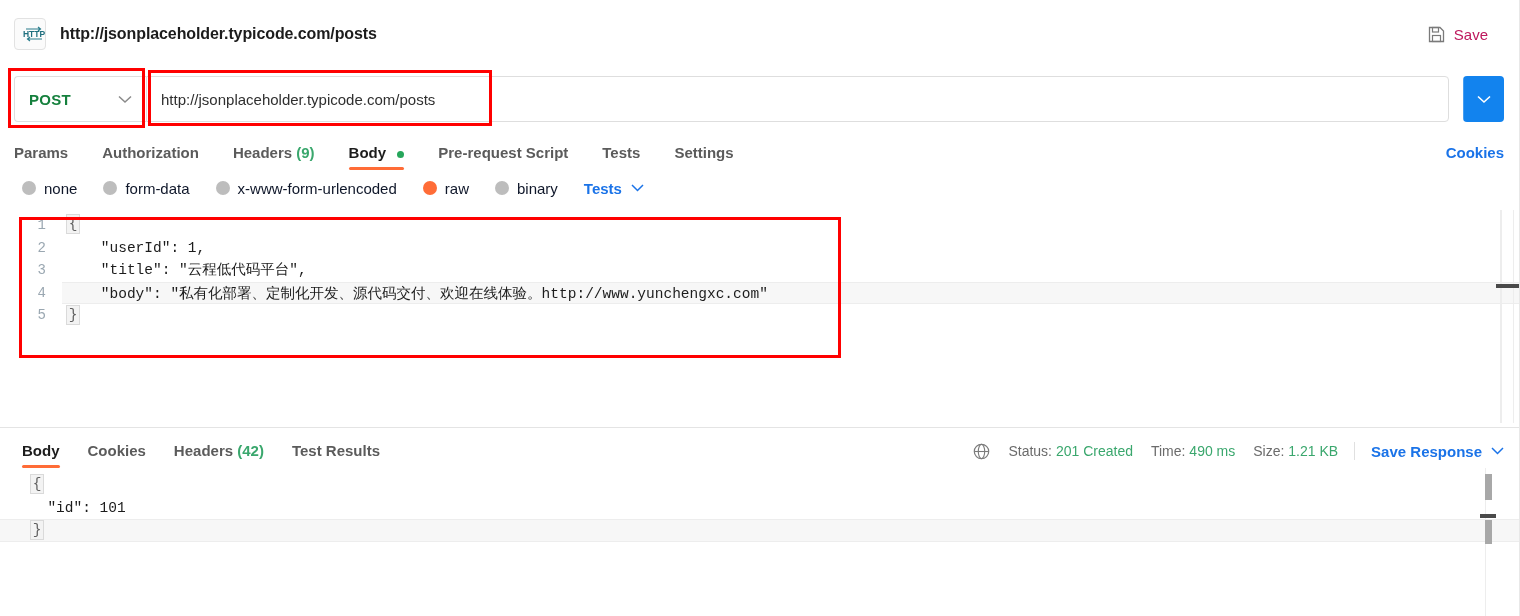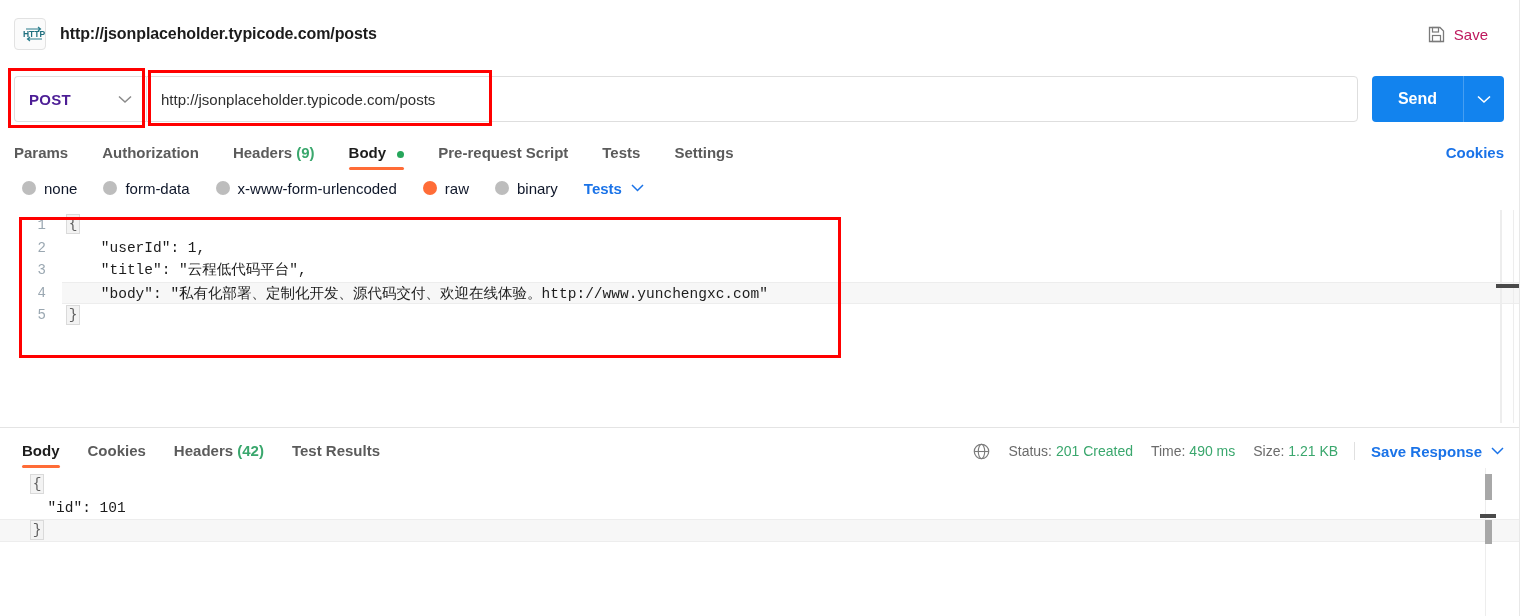--- a/index.html
+++ b/index.html
@@ -93,21 +93,21 @@
     background: #fff;
     display: flex;
     align-items: center;
     padding: 0 14px;
     box-sizing: border-box;
     cursor: pointer;
   }
   .method-label {
     font-size: 15px;
     font-weight: bold;
-    color: #4c1d95;
+    color: #15803d;
     letter-spacing: 0.3px;
   }
   .method-caret { margin-left: auto; }
 
   .url-wrap {
     position: relative;
     flex: 1 1 auto;
     height: 46px;
     margin-right: 14px;
   }
@@ -515,21 +515,20 @@
             </svg>
         </span>
       </div>
     </div>
 
     <div class="url-wrap">
       <div class="url-box" placeholder="Enter request URL">http://jsonplaceholder.typicode.com/posts</div>
     </div>
 
     <div class="send-btn">
-      <span class="send-label">Send</span>
       <span class="send-caret">
         <svg width="14" height="9" viewBox="0 0 14 9">
             <path d="M1 1.5 L7 7 L13 1.5" stroke="#ffffff" stroke-width="1.6" fill="none"></path>
           </svg>
       </span>
     </div>
   </div>
 
   <div class="reqtabs">
     <div class="tab">

